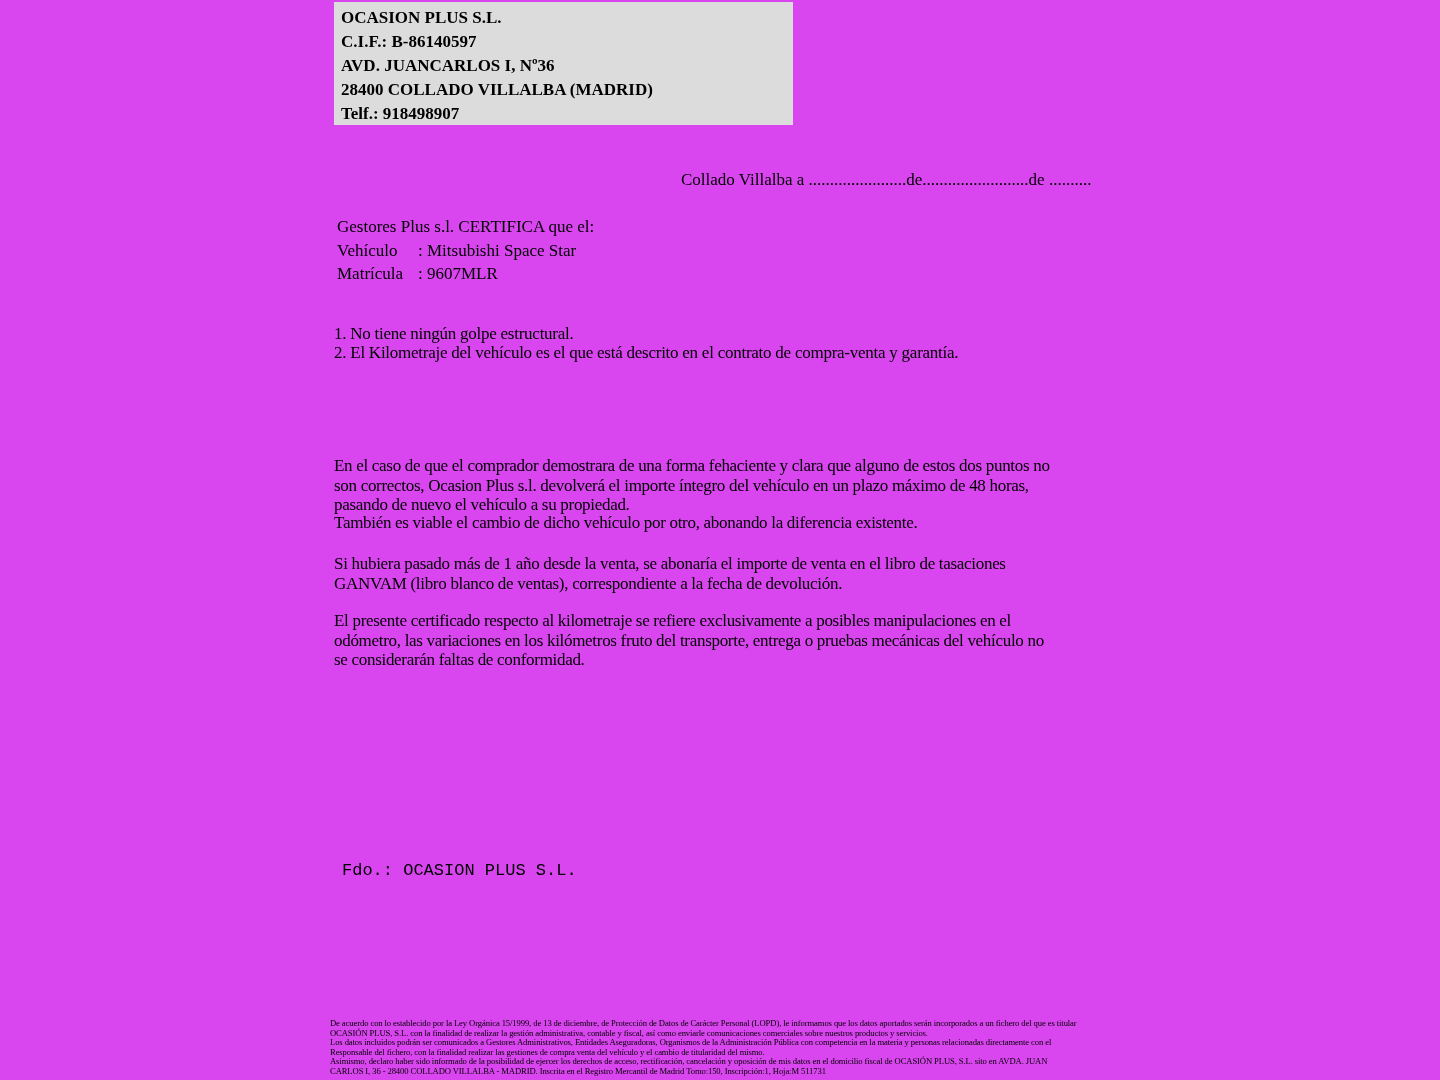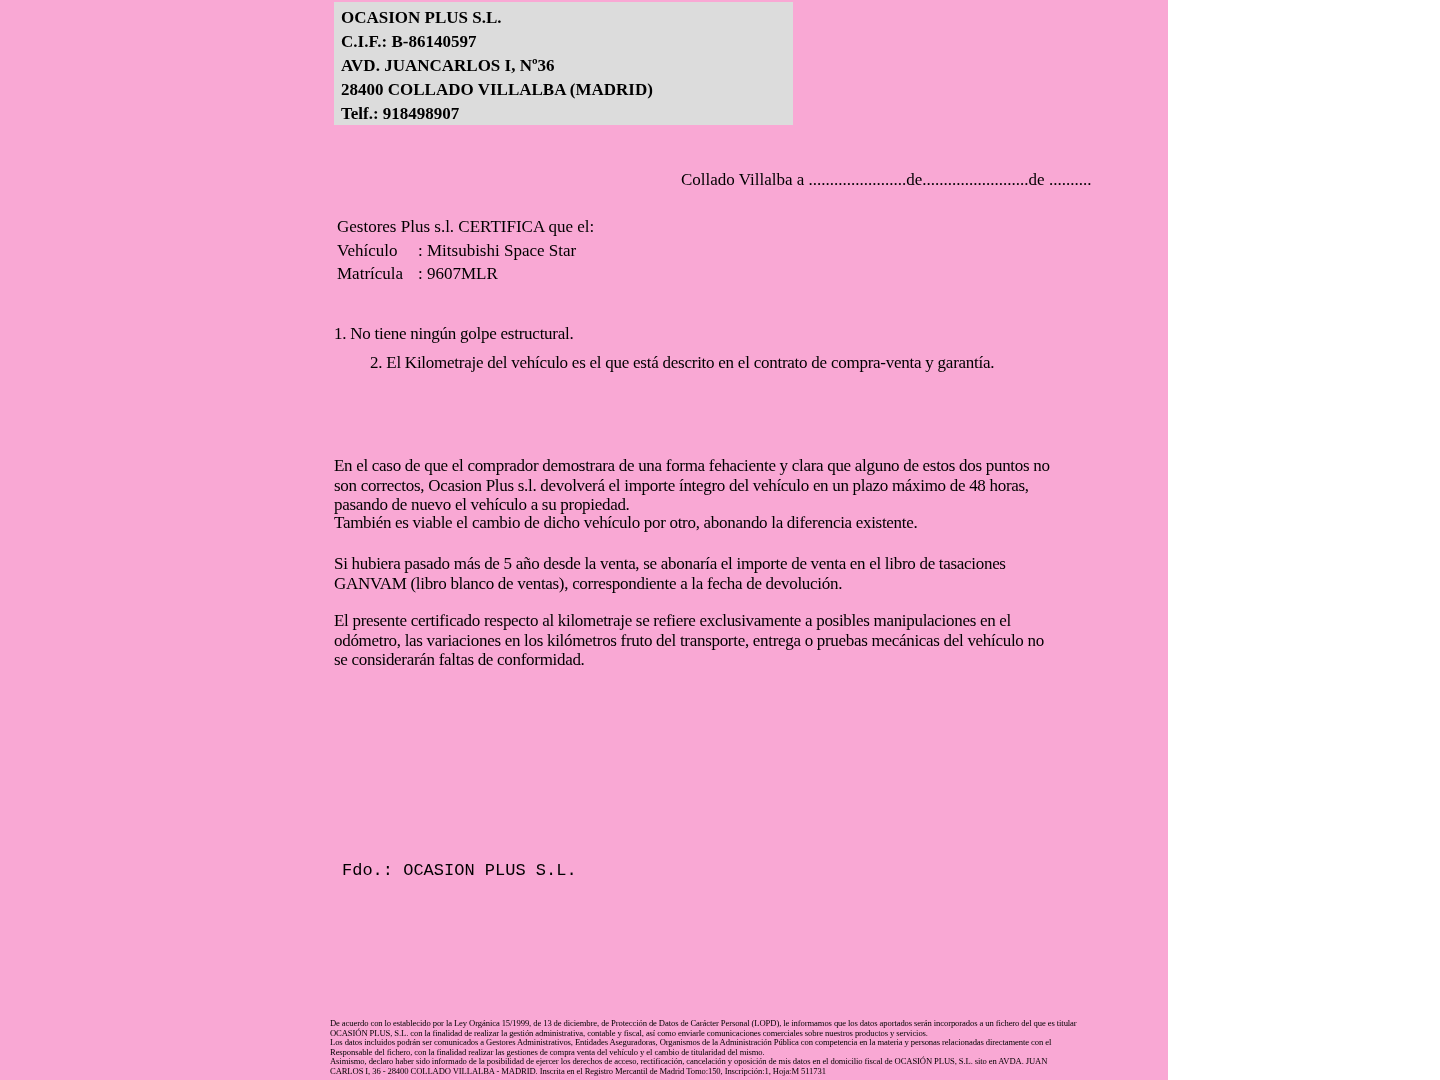--- a/index.html
+++ b/index.html
@@ -2,23 +2,23 @@
 <html><head>
 <meta charset="utf-8">
 <style>
   html, body {
     margin: 0;
     padding: 0;
     background: #ffffff;
   }
   .page {
     position: relative;
-    width: 1168px;
+    width: 1440px;
     height: 1080px;
-    background: #f9a8d4;
+    background: #d946ef;
     color: #000000;
     font-family: "Liberation Serif", "DejaVu Serif", serif;
     overflow: hidden;
   }
   .letterhead {
     position: absolute;
     left: 334px;
     top: 2px;
     width: 459px;
     height: 123px;
@@ -52,21 +52,21 @@
   .underline {
   }
   .point {
     position: absolute;
     left: 334px;
     font-size: 17px;
     letter-spacing: -0.25px;
     white-space: nowrap;
   }
   .point1 { top: 324px; }
-  .point2 { top: 353px; margin-left: 36px; }
+  .point2 { top: 343px; }
   .par {
     position: absolute;
     left: 334px;
     font-size: 17px;
     line-height: 19.6px;
     letter-spacing: -0.3px;
     white-space: nowrap;
   }
   .par1 { top: 456px; }
   .par2 { top: 513px; text-align: right; }
@@ -118,21 +118,21 @@
     <div>En el caso de que el comprador demostrara de una forma fehaciente y clara que alguno de estos dos puntos no</div>
     <div>son correctos, Ocasion Plus s.l. devolverá el importe íntegro del vehículo en un plazo máximo de 48 horas,</div>
     <div>pasando de nuevo el vehículo a su propiedad.</div>
   </div>
 
   <div class="par par2">
     <div>También es viable el cambio de dicho vehículo por otro, abonando la diferencia existente.</div>
   </div>
 
   <div class="par par3">
-    <div>Si hubiera pasado más de 5 año desde la venta, se abonaría el importe de venta en el libro de tasaciones</div>
+    <div>Si hubiera pasado más de 1 año desde la venta, se abonaría el importe de venta en el libro de tasaciones</div>
     <div>GANVAM (libro blanco de ventas), correspondiente a la fecha de devolución.</div>
   </div>
 
   <div class="par par4">
     <div>El presente certificado respecto al kilometraje se refiere exclusivamente a posibles manipulaciones en el</div>
     <div>odómetro, las variaciones en los kilómetros fruto del transporte, entrega o pruebas mecánicas del vehículo no</div>
     <div>se considerarán faltas de conformidad.</div>
   </div>
 
   <div class="fdo">Fdo.: OCASION PLUS S.L.</div>

